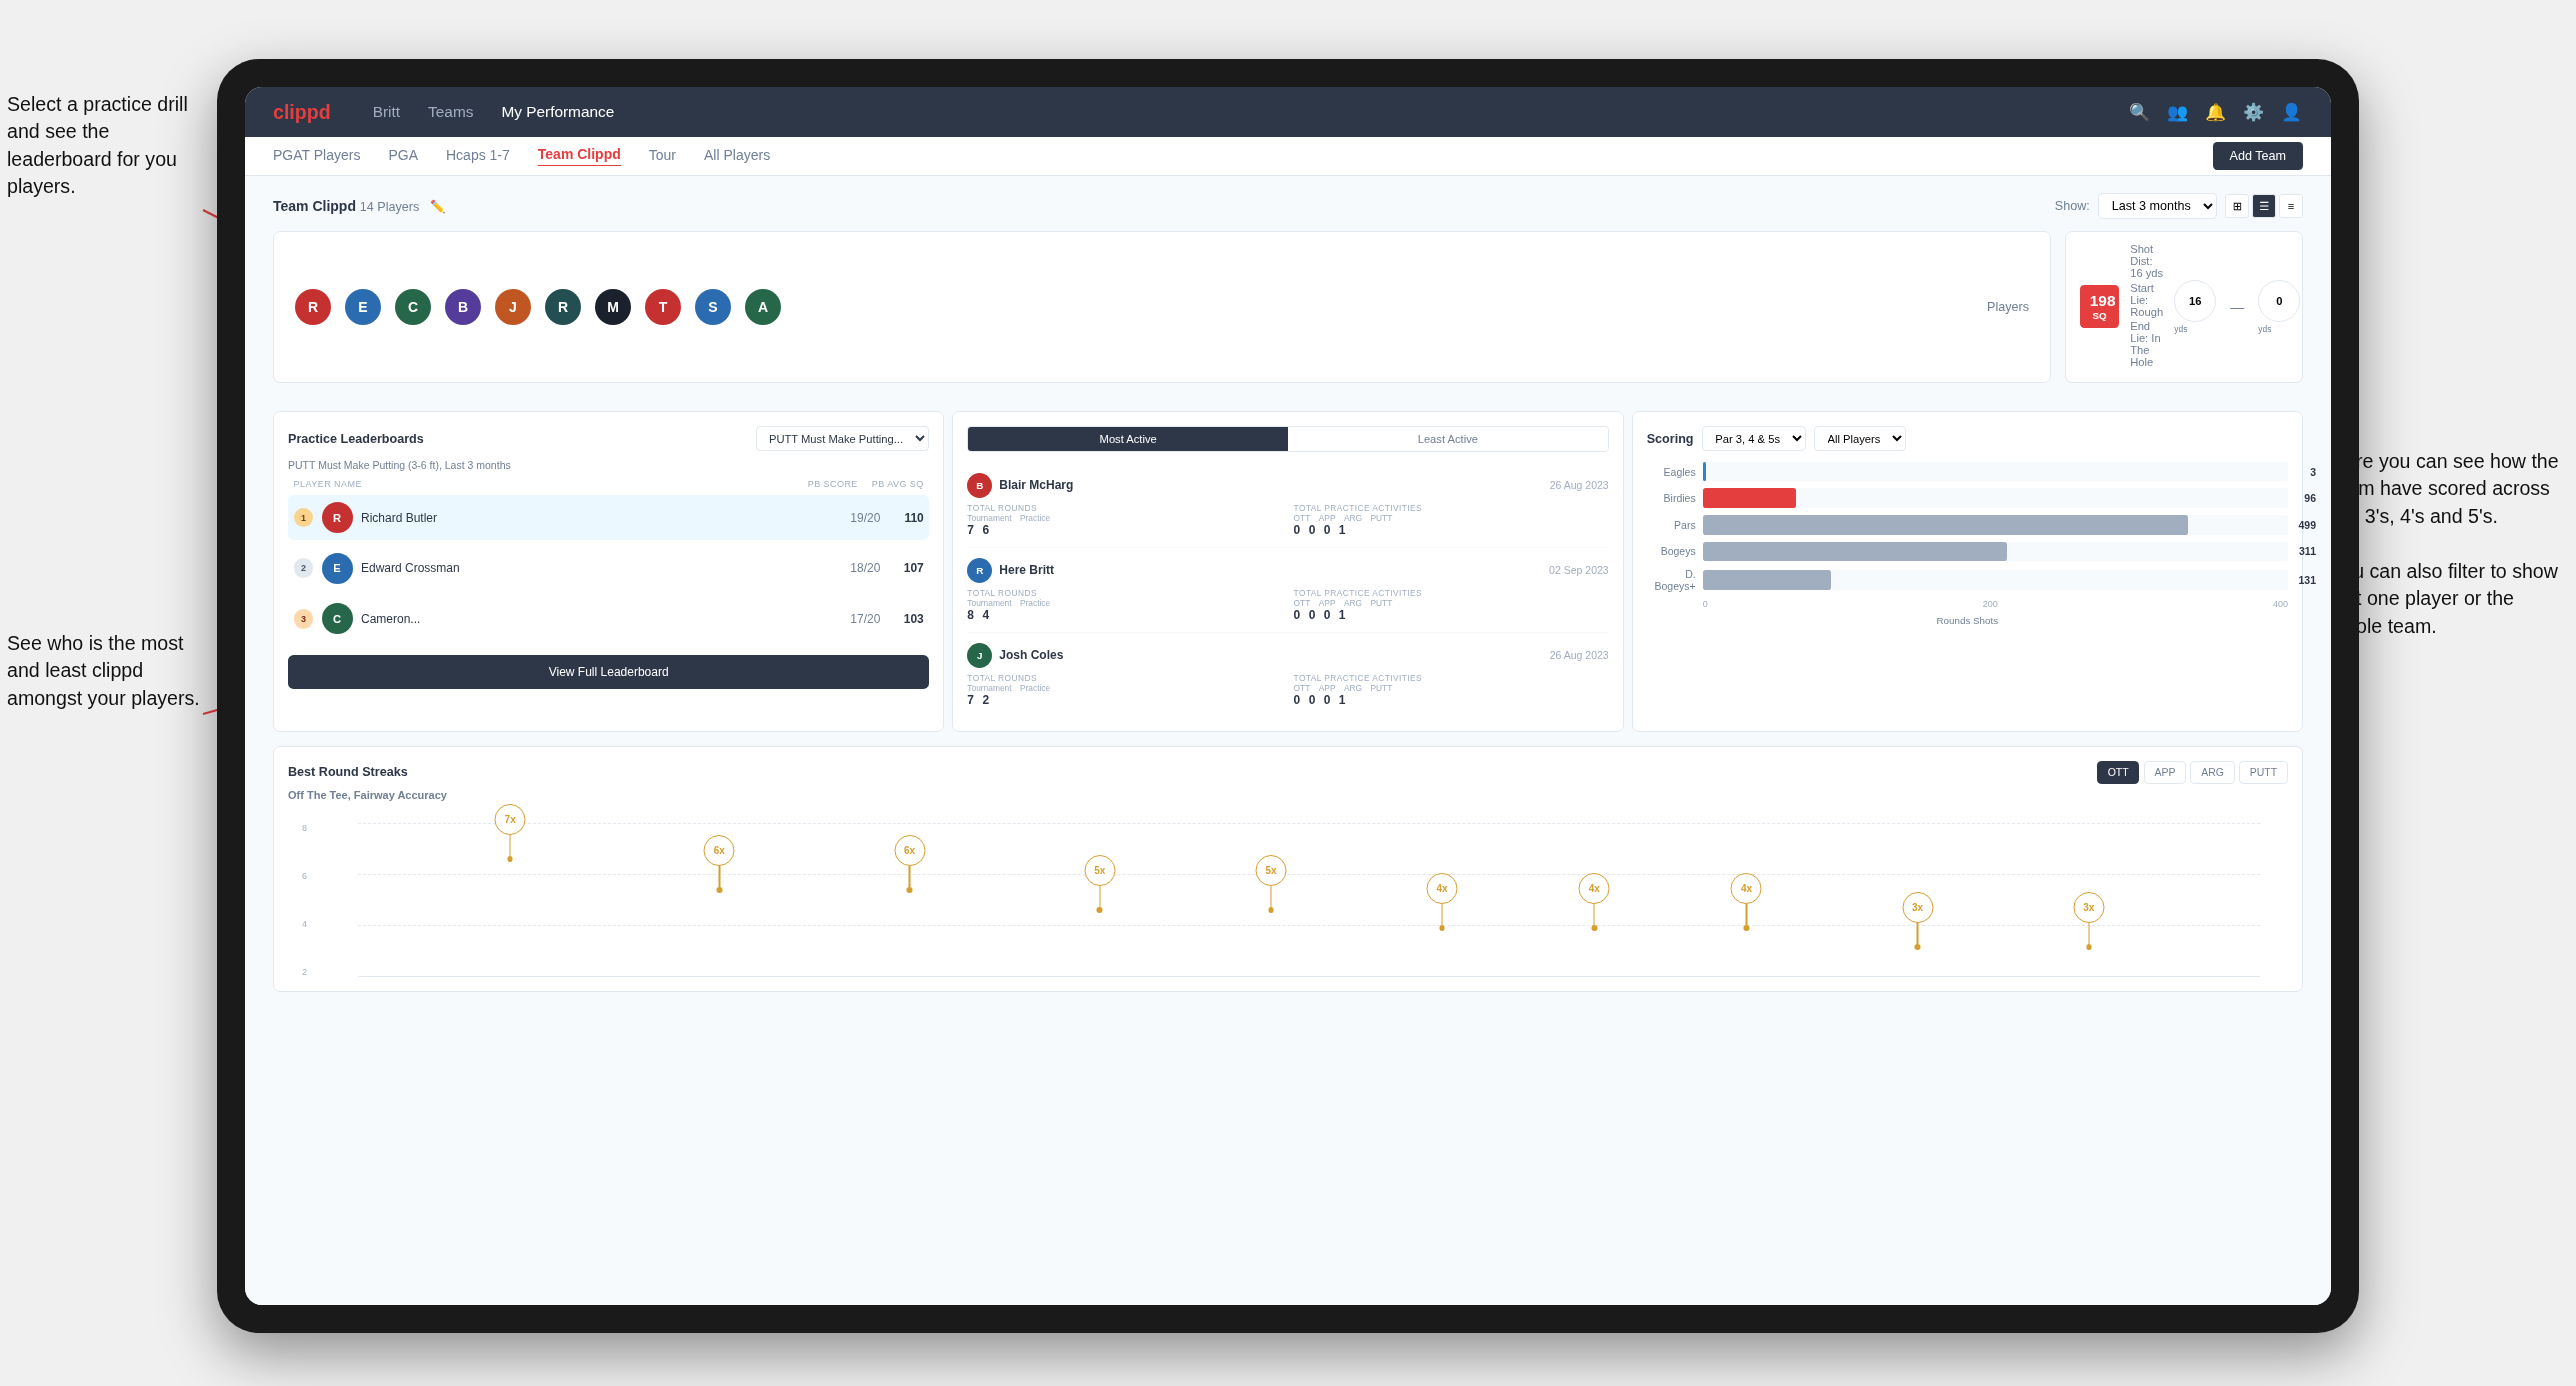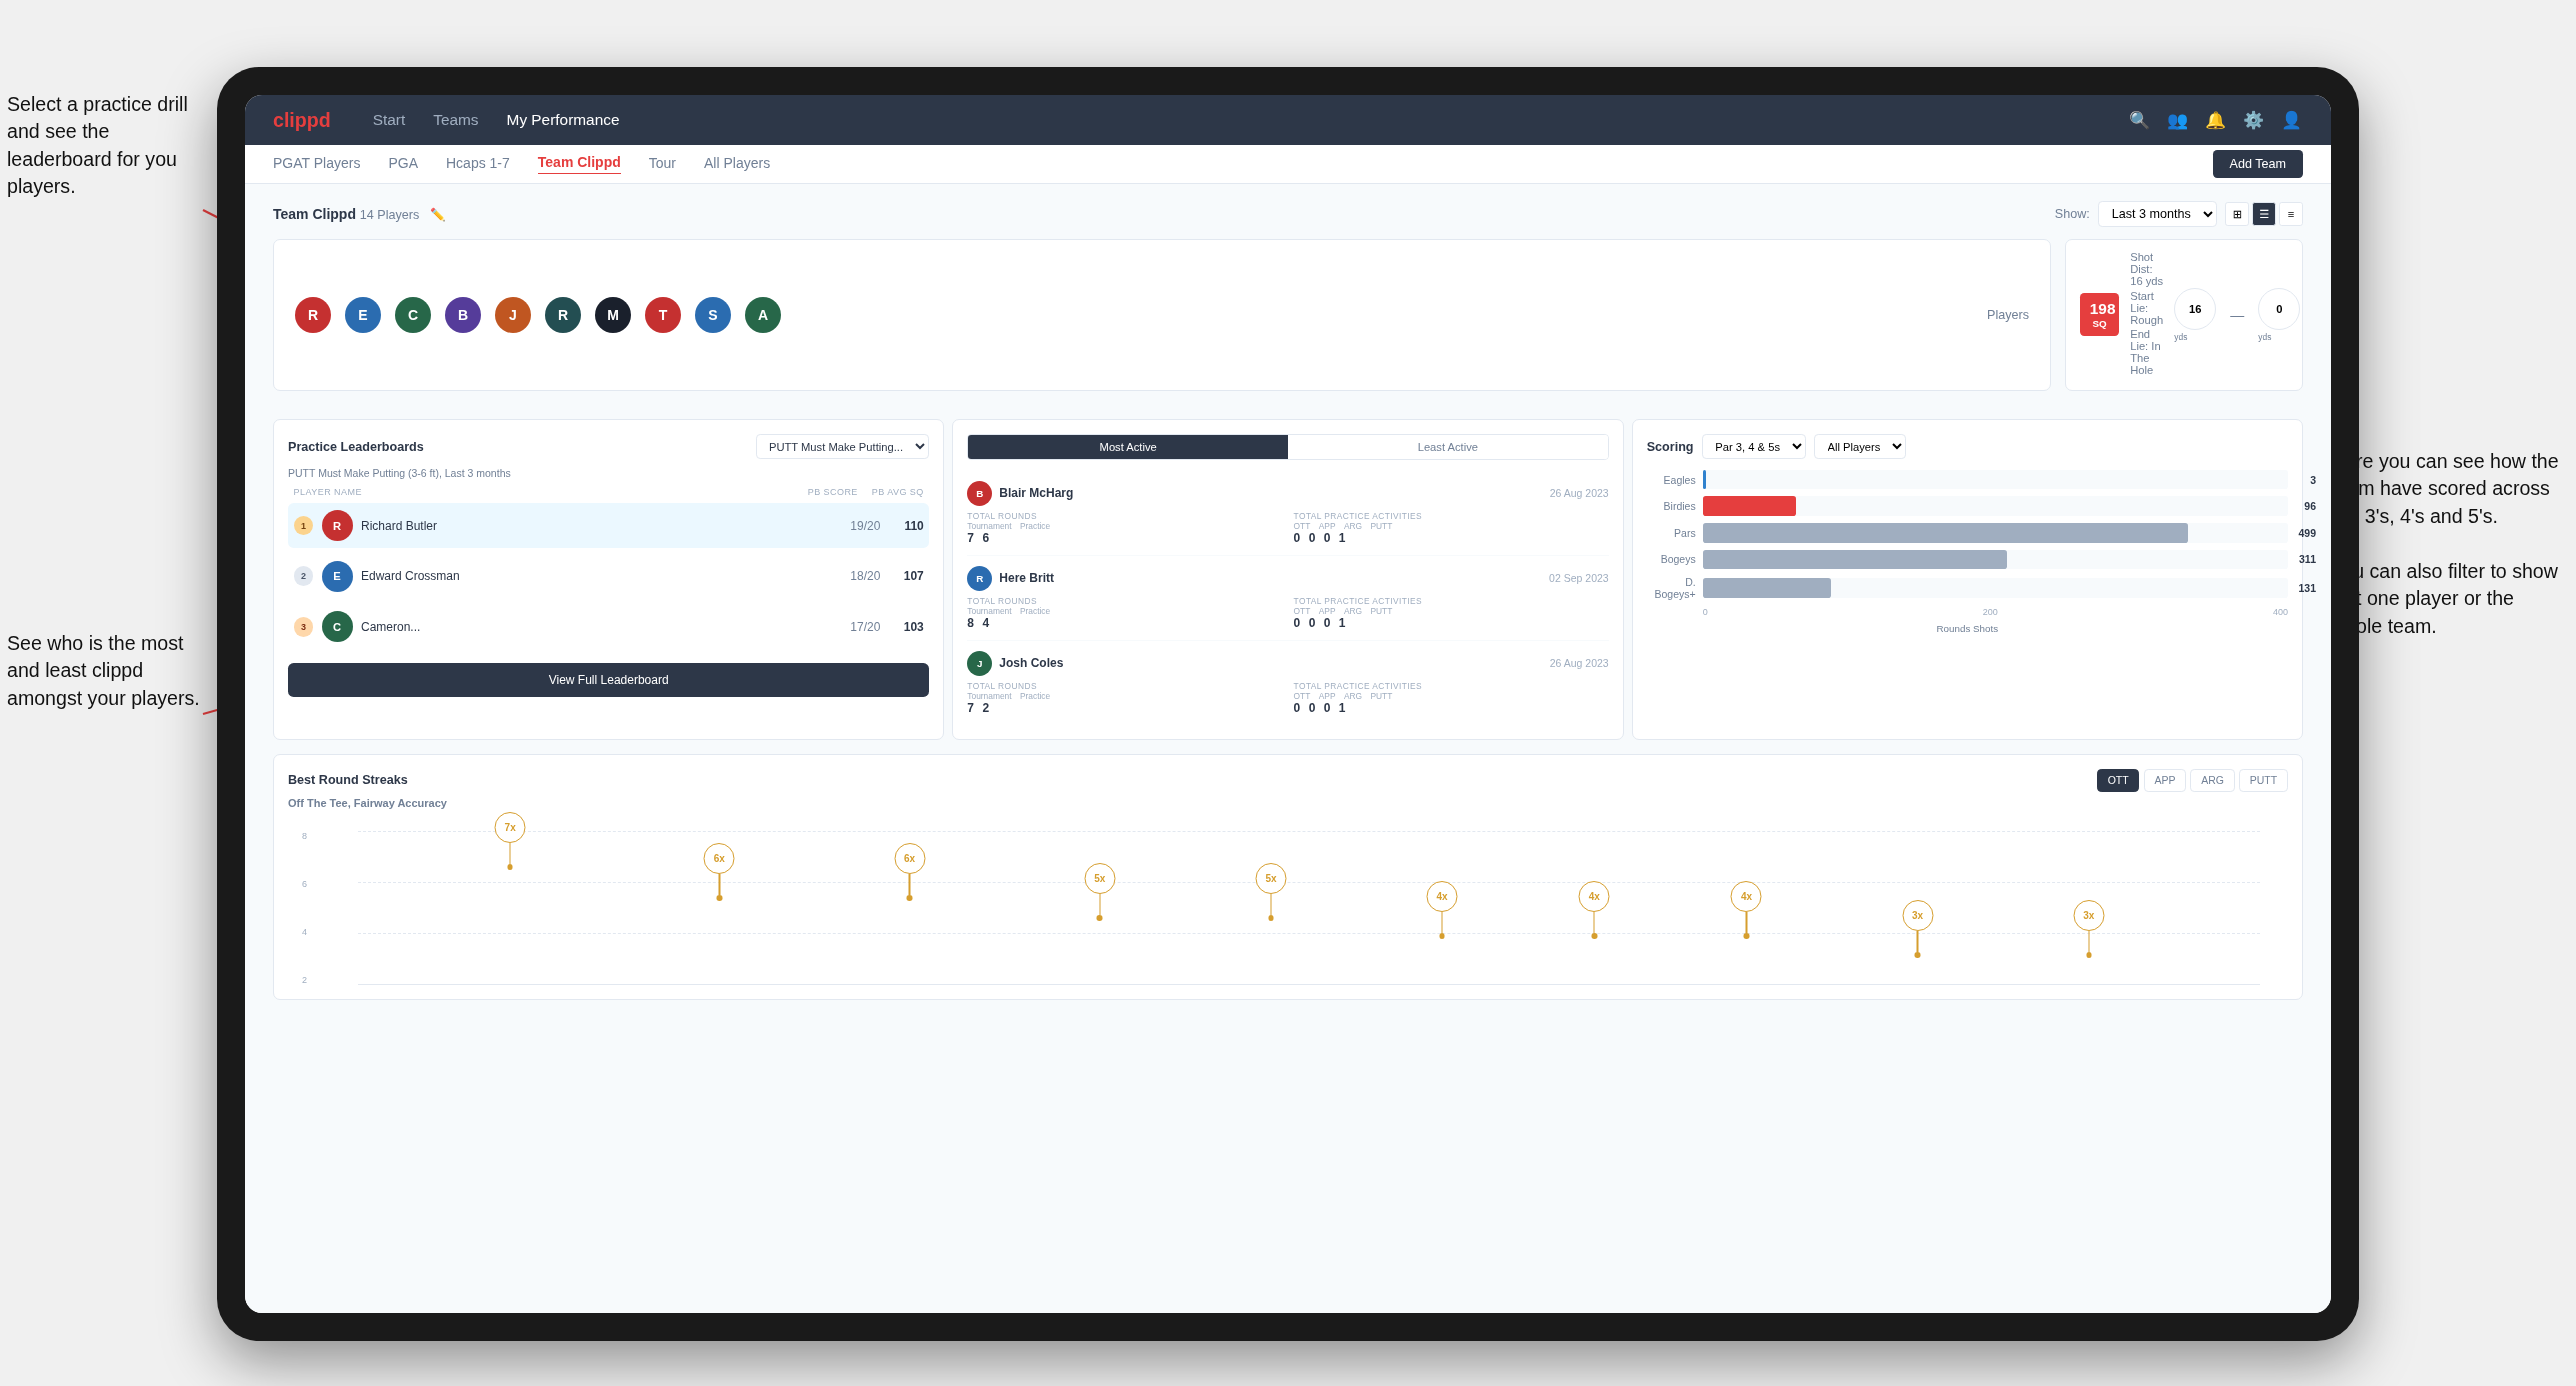--- a/index.html
+++ b/index.html
@@ -30,21 +30,21 @@
       position: absolute;
       top: 0; left: 0;
       width: 2576px;
       height: 1386px;
       pointer-events: none;
     }
 
     
     .tablet-frame {
       position: absolute;
-      top: 67px;
+      top: 59px;
       left: 217px;
       width: 2142px;
       height: 1274px;
       background: #1a1a1a;
       border-radius: 42px;
       padding: 28px;
       box-shadow: 0 21px 56px rgba(0,0,0,0.4);
     }
 
     .tablet-screen {
@@ -608,21 +608,21 @@
     </marker>
   </defs>
 </svg>
 
 <div class="tablet-frame">
   <div class="tablet-screen">
 
     <nav class="navbar">
       <div class="navbar-logo">clippd</div>
       <div class="navbar-links">
-        <span class="navbar-link">Start</span>
+        <span class="navbar-link">Britt</span>
         <span class="navbar-link">Teams</span>
         <span class="navbar-link active">My Performance</span>
       </div>
       <div class="navbar-icons">
         <span class="navbar-icon">🔍</span>
         <span class="navbar-icon">👥</span>
         <span class="navbar-icon">🔔</span>
         <span class="navbar-icon">⚙️</span>
         <span class="navbar-icon">👤</span>
       </div>

